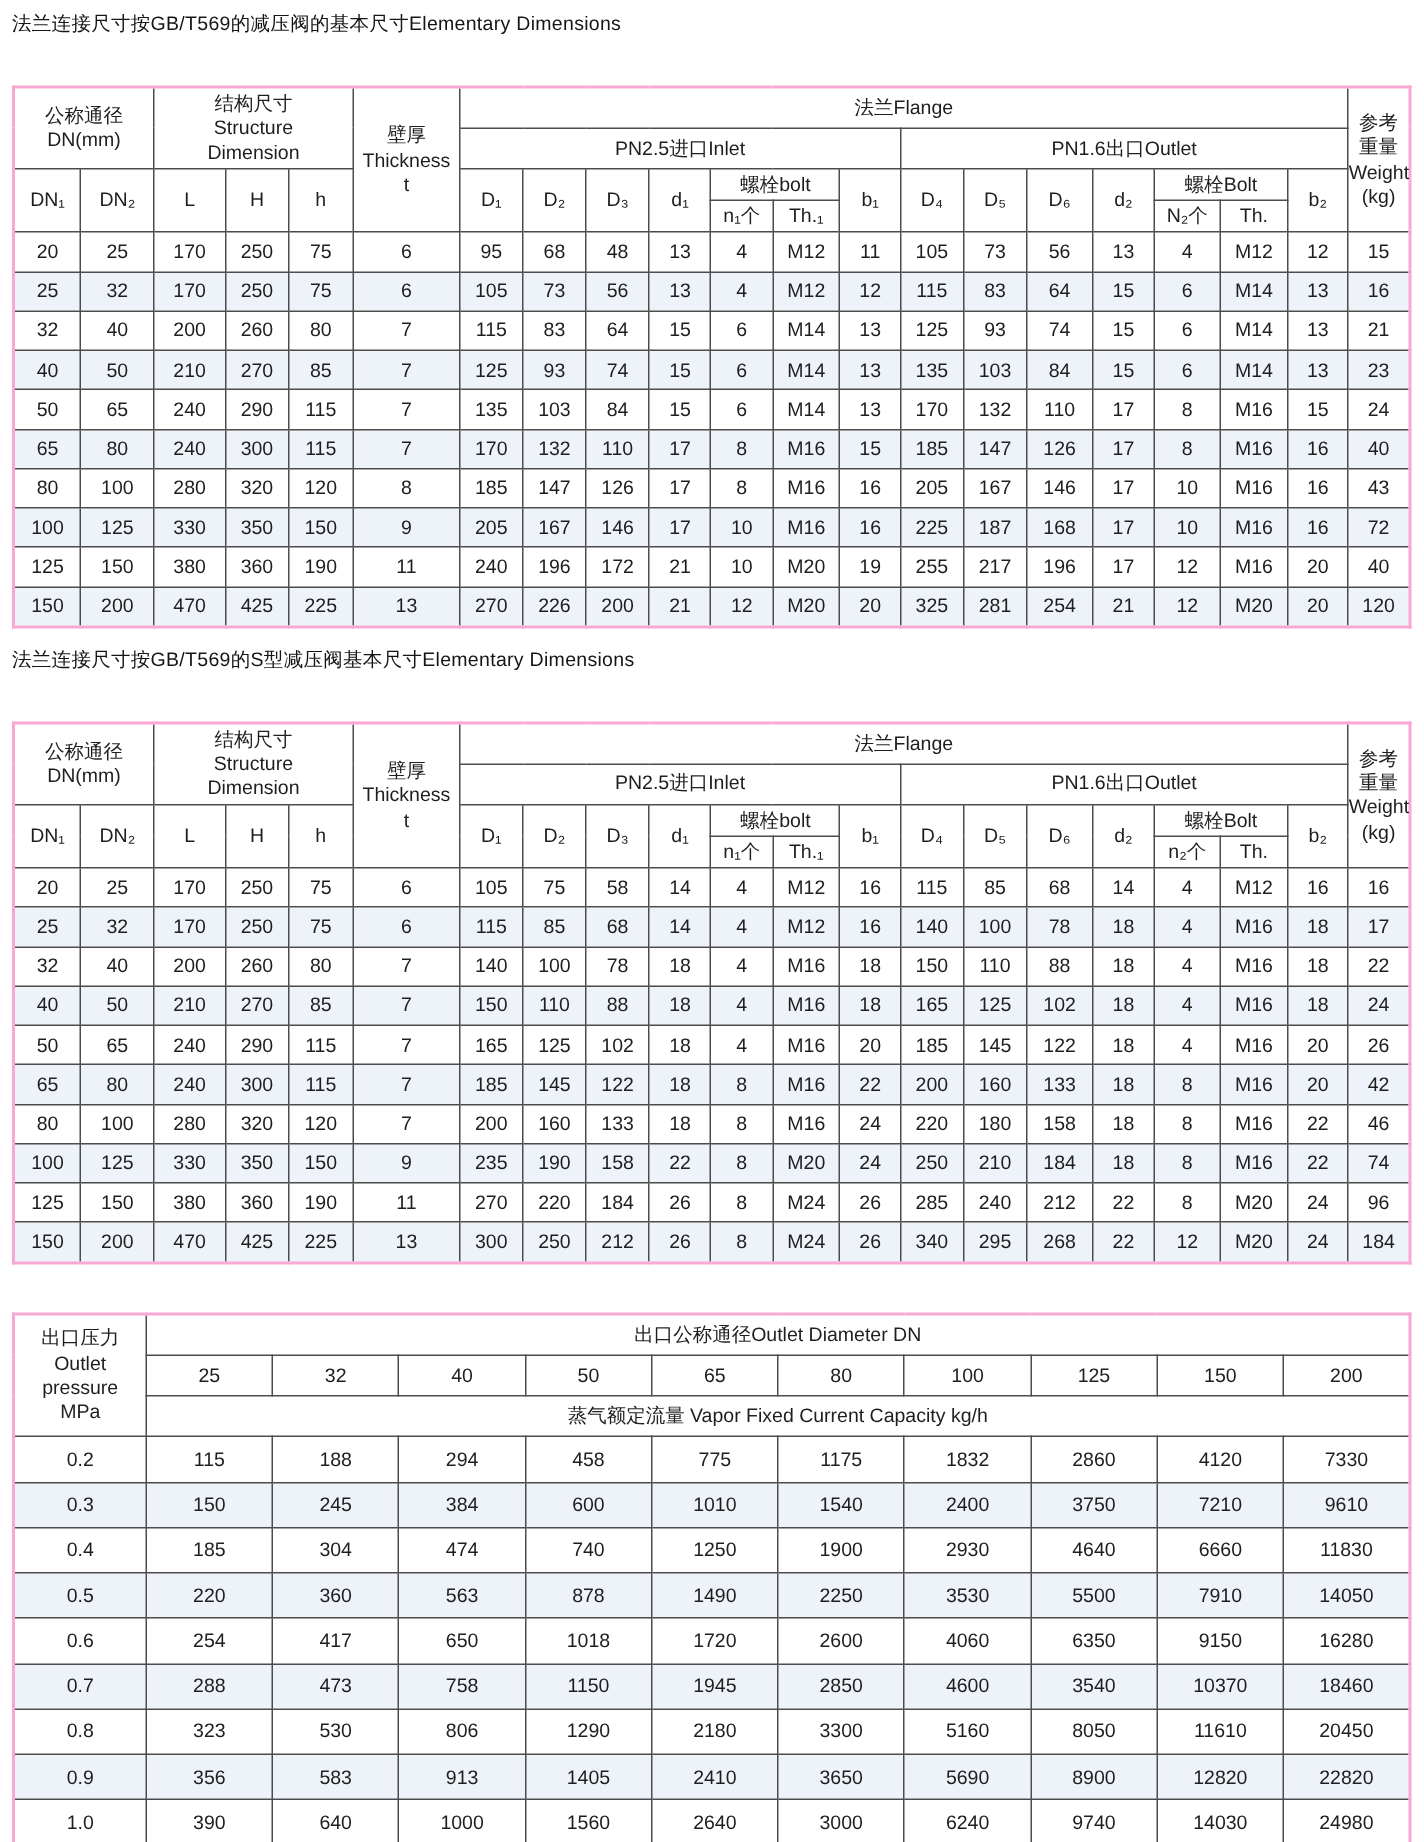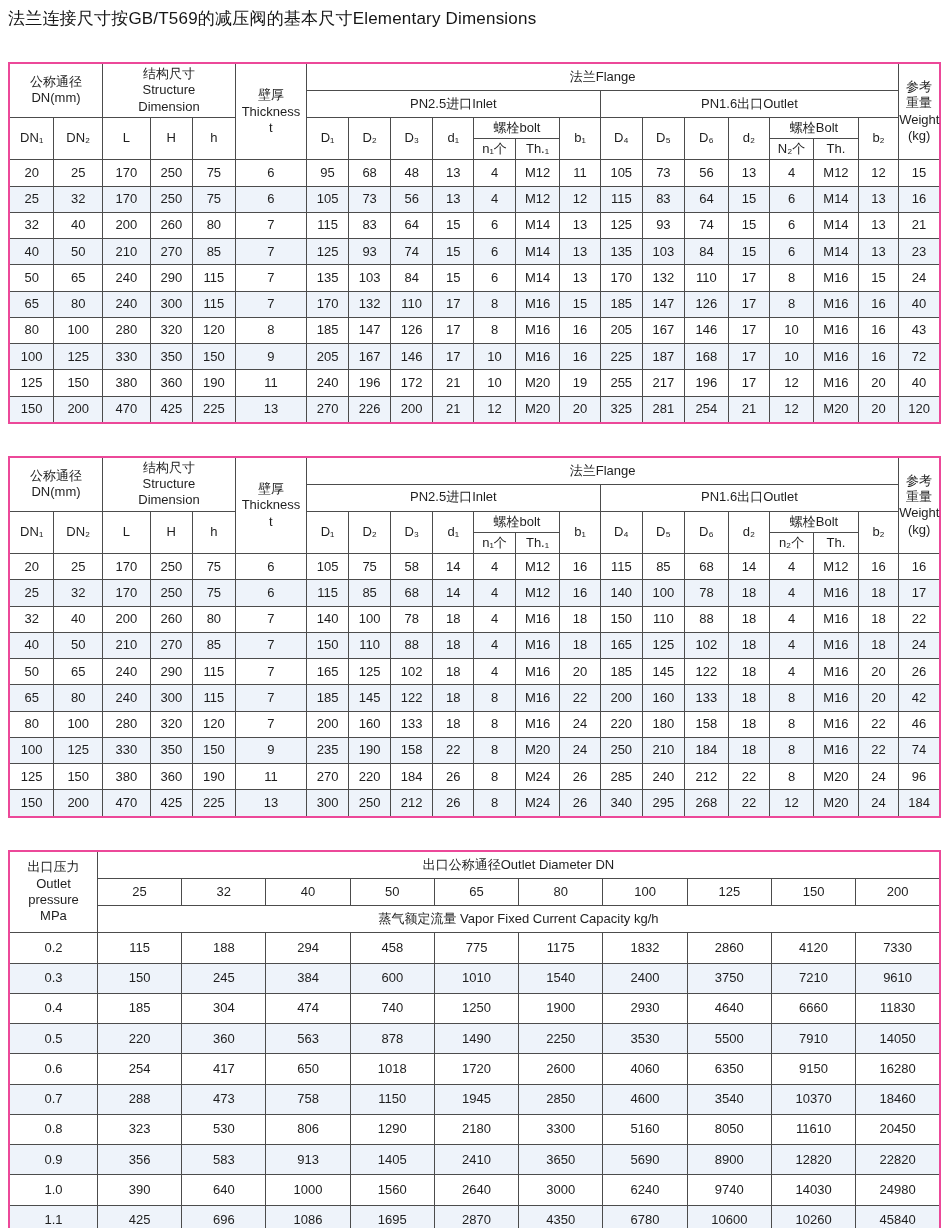--- a/index.html
+++ b/index.html
@@ -5,33 +5,33 @@
   html,body { margin:0; padding:0; background:#ffffff; }
   body {
     width: 949px;
     font-family: "Liberation Sans", "DejaVu Sans", sans-serif;
     color: #1e1e1e;
     -webkit-font-smoothing: antialiased;
   }
   .page { padding: 4px 8px 10px 8px; }
 
   .section-title {
-    font-size: 17px;
+    font-size: 13px;
     font-weight: 500;
     color: #151515;
     margin: 3px 0 5px 0;
     letter-spacing: 0.2px;
   }
   .section-title.mt { margin-top: 12px; }
 
   table {
     border-collapse: collapse;
     width: 100%;
     table-layout: fixed;
-    border: 2px solid #ec4899;
+    border: 2px solid #f9a8d4;
     margin-top: 32px;
   }
   th, td {
     border: 1px solid #4c4c4c;
     text-align: center;
     vertical-align: middle;
     font-size: 13px;
     font-weight: normal;
     padding: 3px 0;
     white-space: pre-line;
@@ -349,20 +349,21 @@
           <td>254</td>
           <td>21</td>
           <td>12</td>
           <td>M20</td>
           <td>20</td>
           <td>120</td>
         </tr>
       </tbody>
   </table>
 
+  <h2 class="section-title mt">法兰连接尺寸按GB/T569的S型减压阀基本尺寸Elementary Dimensions</h2>
 
   <table class="dim-table">
     <colgroup>
       <col style="width:4.8%">
         <col style="width:5.2%">
         <col style="width:5.1%">
         <col style="width:4.5%">
         <col style="width:4.6%">
       <col style="width:7.6%">
       <col style="width:4.5%">

